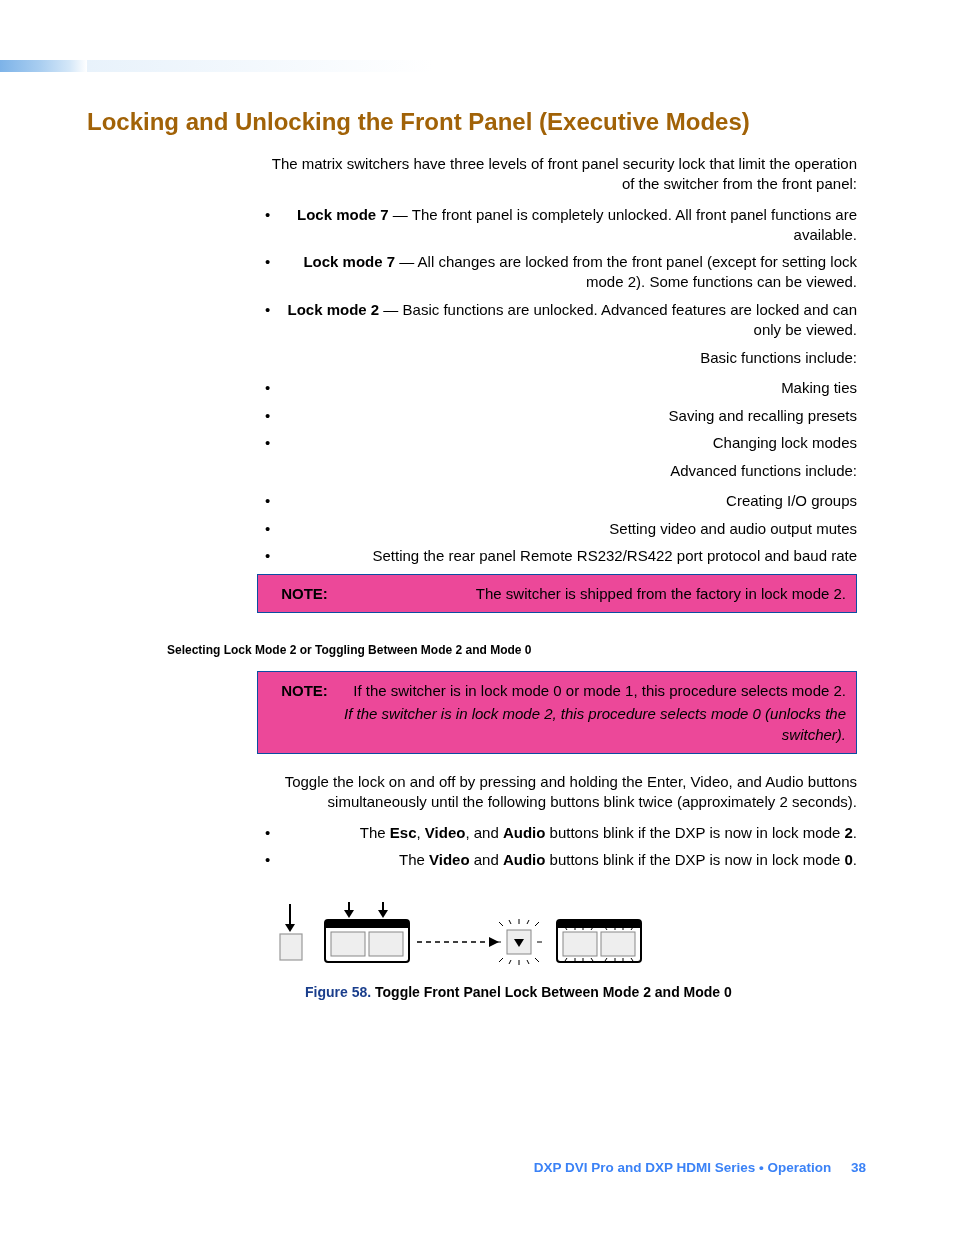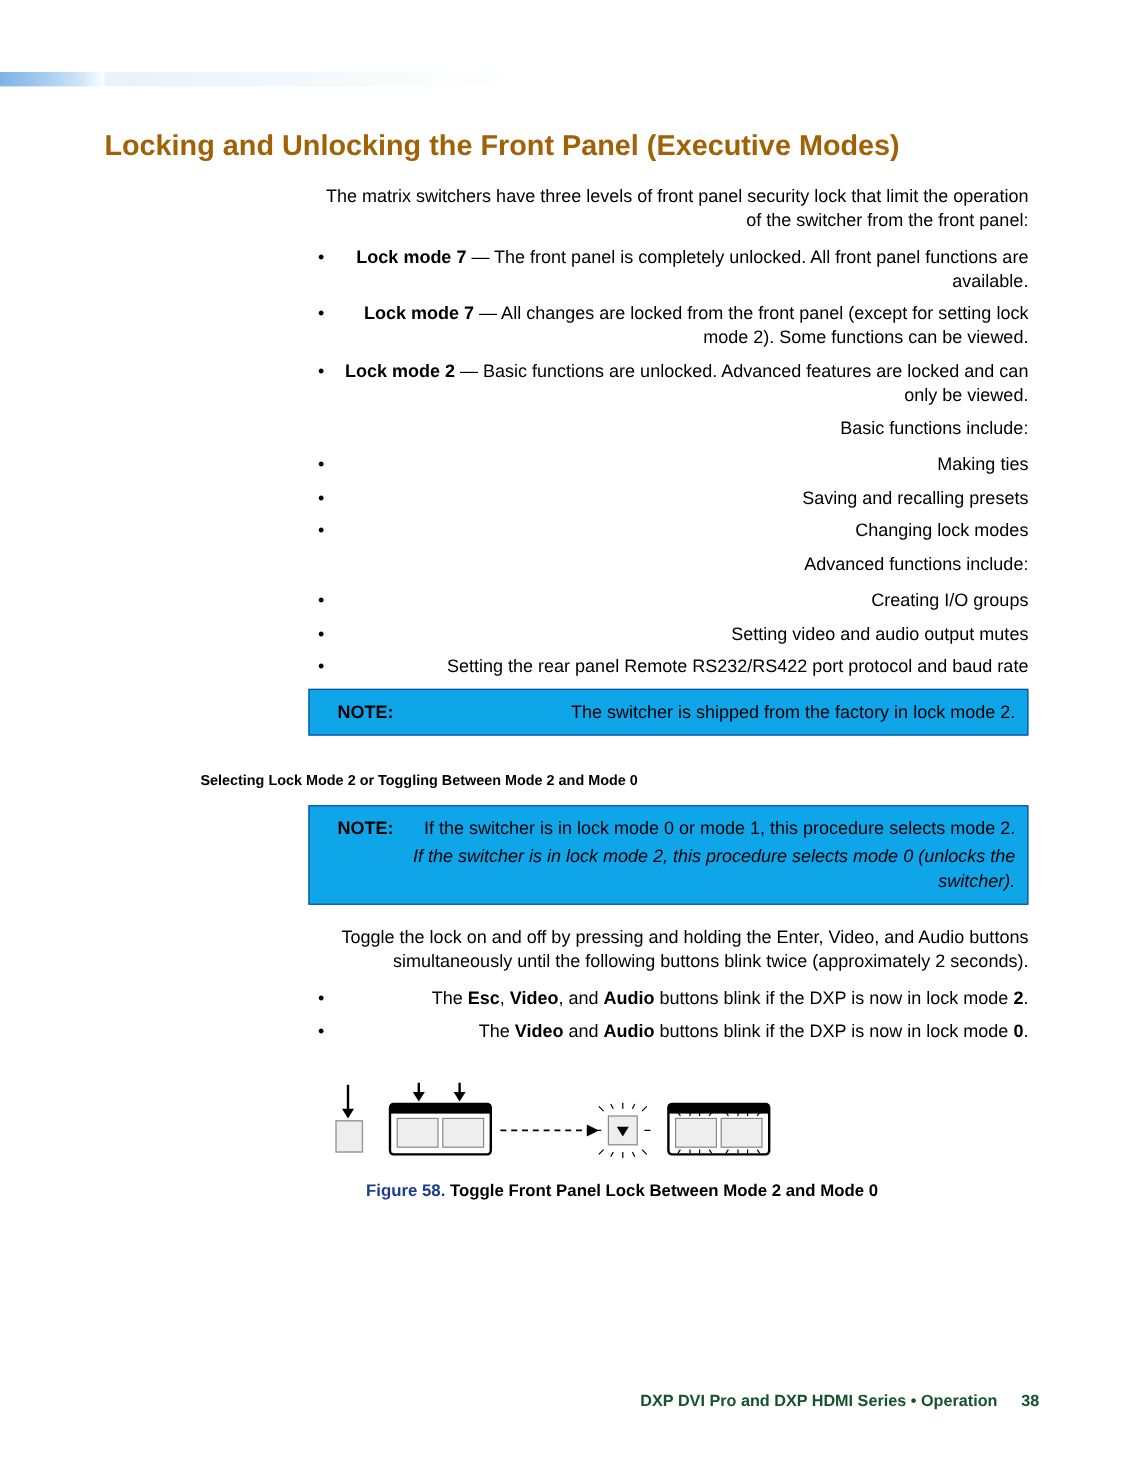--- a/index.html
+++ b/index.html
@@ -59,21 +59,21 @@
   ul li::before {
     content: "•";
     position: absolute;
     left: 8px;
     top: 0;
     font-size: 15px;
   }
   .bold { font-weight: bold; }
   .note-box {
     border: 1px solid #0b4ea2;
-    background: #0ea5e9;
+    background: #ec4899;
     padding: 8px 10px;
     margin-top: 8px;
     margin-bottom: 18px;
     line-height: 1.4;
   }
   .note-box .note-label {
     font-weight: bold;
     display: inline-block;
     width: 58px;
     vertical-align: top;
@@ -106,21 +106,21 @@
     padding-left: 48px;
   }
   .figure-caption .fig-label { color: #1a3e8c; font-weight: bold; }
   .figure-caption .fig-text { font-weight: bold; }
   .footer {
     position: absolute;
     bottom: 60px;
     right: 88px;
     font-size: 13.5px;
     font-weight: bold;
-    color: #14532d;
+    color: #3b82f6;
   }
   .footer .page-num { margin-left: 16px; }
   
   svg.diagram { display: block; }
 </style>
 </head>
 <body>
 
 <div class="top-bar"></div>
 <div class="top-bar-ext"></div>

